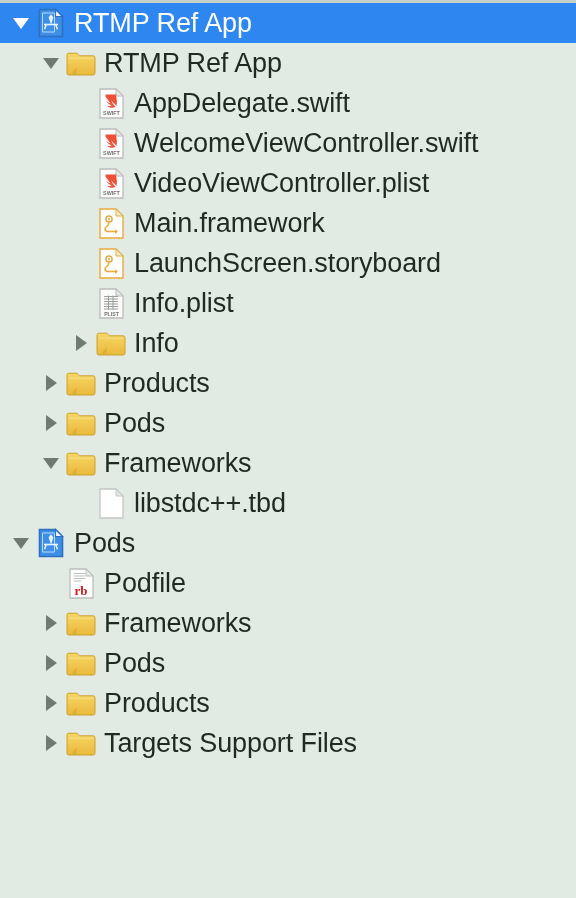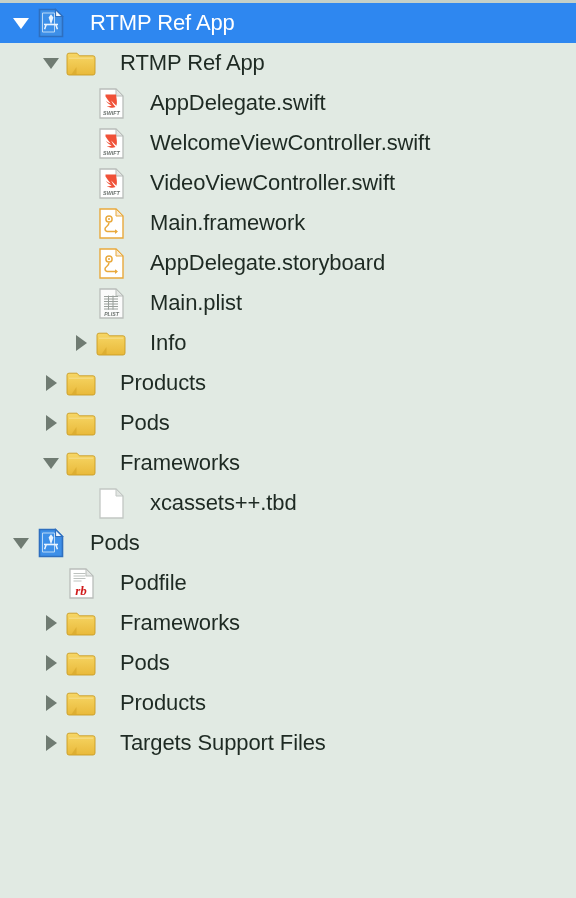--- a/index.html
+++ b/index.html
@@ -65,31 +65,29 @@
     border-top-color: #ffffff;
   }
 
   .icon {
     width: 34px;
     flex: 0 0 34px;
     height: 32px;
     display: flex;
     align-items: center;
     justify-content: center;
-    font-style: italic;
   }
   .icon svg { display: block; }
 
   .row-label {
-    font-size: 22px;
+    font-size: 27px;
     color: #1e2a23;
     letter-spacing: -0.1px;
     padding-left: 6px;
     line-height: 1;
-    margin-left: 16px;
   }
 </style>
 </head>
 <body>
 
 <div id="navigator">
     <div class="row depth-0 selected">
       <span class="twisty">
         <span class="tri tri-down"></span>
       </span>
@@ -151,21 +149,21 @@
     <div class="row depth-2">
       <span class="twisty empty"></span>
       <span class="icon">
         <svg width="25" height="31" viewBox="0 0 25 31">
         <path d="M1 1h16l7 7v22H1z" fill="#ffffff" stroke="#b9bdba" stroke-width="1.3"></path>
         <path d="M17 1l7 7h-7z" fill="#e4e7e5" stroke="#b9bdba" stroke-width="1"></path>
         <path d="M6.5 6.5h10.5c.6 4.5 1.6 8.2.4 11.2-1.7-1.6-3.6-3.4-5.2-5.3 1 2.4 2.6 4.6 4.3 6.6-2.8 1.5-6.2.6-8.6-1 1.6.3 3.3.2 4.8-.4-2.2-1-4.2-2.6-5.8-4.6 1.5 1 3.1 1.9 4.8 2.4-2-2-3.7-4.3-5.2-6.8z" fill="#f05138"></path>
         <text x="12.5" y="26.5" font-family="Liberation Sans, sans-serif" font-size="5.4" font-weight="bold" fill="#6d7470" text-anchor="middle">SWIFT</text>
       </svg>
       </span>
-      <span class="row-label">VideoViewController.swift</span>
+      <span class="row-label">VideoViewController.plist</span>
     </div>
     <div class="row depth-2">
       <span class="twisty empty"></span>
       <span class="icon">
         <svg width="25" height="31" viewBox="0 0 25 31">
         <path d="M1 1h16l7 7v22H1z" fill="#ffffff" stroke="#e9a93c" stroke-width="1.4"></path>
         <path d="M17 1l7 7h-7z" fill="#f6ead6" stroke="#e9a93c" stroke-width="1"></path>
         <circle cx="10" cy="11" r="3.1" fill="none" stroke="#e9a93c" stroke-width="1.5"></circle>
         <circle cx="10" cy="11" r="1" fill="#e9a93c"></circle>
         <path d="M10 14.4c0 4 -4 4 -4 6.6s4 2.6 4 2.6h8" fill="none" stroke="#e9a93c" stroke-width="1.5"></path>
@@ -179,36 +177,36 @@
       <span class="icon">
         <svg width="25" height="31" viewBox="0 0 25 31">
         <path d="M1 1h16l7 7v22H1z" fill="#ffffff" stroke="#e9a93c" stroke-width="1.4"></path>
         <path d="M17 1l7 7h-7z" fill="#f6ead6" stroke="#e9a93c" stroke-width="1"></path>
         <circle cx="10" cy="11" r="3.1" fill="none" stroke="#e9a93c" stroke-width="1.5"></circle>
         <circle cx="10" cy="11" r="1" fill="#e9a93c"></circle>
         <path d="M10 14.4c0 4 -4 4 -4 6.6s4 2.6 4 2.6h8" fill="none" stroke="#e9a93c" stroke-width="1.5"></path>
         <path d="M16 21.2l3 2.4-3 2.4z" fill="#e9a93c"></path>
       </svg>
       </span>
-      <span class="row-label">AppDelegate.storyboard</span>
+      <span class="row-label">LaunchScreen.storyboard</span>
     </div>
     <div class="row depth-2">
       <span class="twisty empty"></span>
       <span class="icon">
         <svg width="25" height="31" viewBox="0 0 25 31">
         <path d="M1 1h16l7 7v22H1z" fill="#fbfbfb" stroke="#b9bdba" stroke-width="1.3"></path>
         <path d="M17 1l7 7h-7z" fill="#e4e7e5" stroke="#b9bdba" stroke-width="1"></path>
         <g stroke="#9aa09c" stroke-width="1">
           <path d="M5 8.5h14M5 11h14M5 13.5h14M5 16h14M5 18.5h14M5 21h14"></path>
           <path d="M9.5 7.5v14.2M14 7.5v14.2"></path>
         </g>
         <text x="12.5" y="27.5" font-family="Liberation Sans, sans-serif" font-size="5.2" font-weight="bold" fill="#6d7470" text-anchor="middle">PLIST</text>
       </svg>
       </span>
-      <span class="row-label">Main.plist</span>
+      <span class="row-label">Info.plist</span>
     </div>
     <div class="row depth-2">
       <span class="twisty">
         <span class="tri tri-right"></span>
       </span>
       <span class="icon">
         <svg width="30" height="25" viewBox="0 0 30 25">
         <defs>
           <linearGradient id="fg" x1="0" y1="0" x2="0" y2="1">
             <stop offset="0" stop-color="#f7d766"></stop>
@@ -280,21 +278,21 @@
       <span class="row-label">Frameworks</span>
     </div>
     <div class="row depth-2">
       <span class="twisty empty"></span>
       <span class="icon">
         <svg width="25" height="31" viewBox="0 0 25 31">
         <path d="M1 1h16l7 7v22H1z" fill="#ffffff" stroke="#c2c7c4" stroke-width="1.3"></path>
         <path d="M17 1l7 7h-7z" fill="#e2e6e3" stroke="#c2c7c4" stroke-width="1"></path>
       </svg>
       </span>
-      <span class="row-label">xcassets++.tbd</span>
+      <span class="row-label">libstdc++.tbd</span>
     </div>
     <div class="row depth-0">
       <span class="twisty">
         <span class="tri tri-down"></span>
       </span>
       <span class="icon">
         <svg width="26" height="30" viewBox="0 0 26 30">
         <path d="M1.5 1.5h16l7 7v20h-23z" fill="#3d8fe8" stroke="#2e6fbf" stroke-width="1.6"></path>
         <path d="M17.5 1.5l7 7h-7z" fill="#f2f6fa" stroke="#2e6fbf" stroke-width="1.2"></path>
         <path d="M4.5 5h12v19h-12z" fill="none" stroke="#b9d9f7" stroke-width="1"></path>

